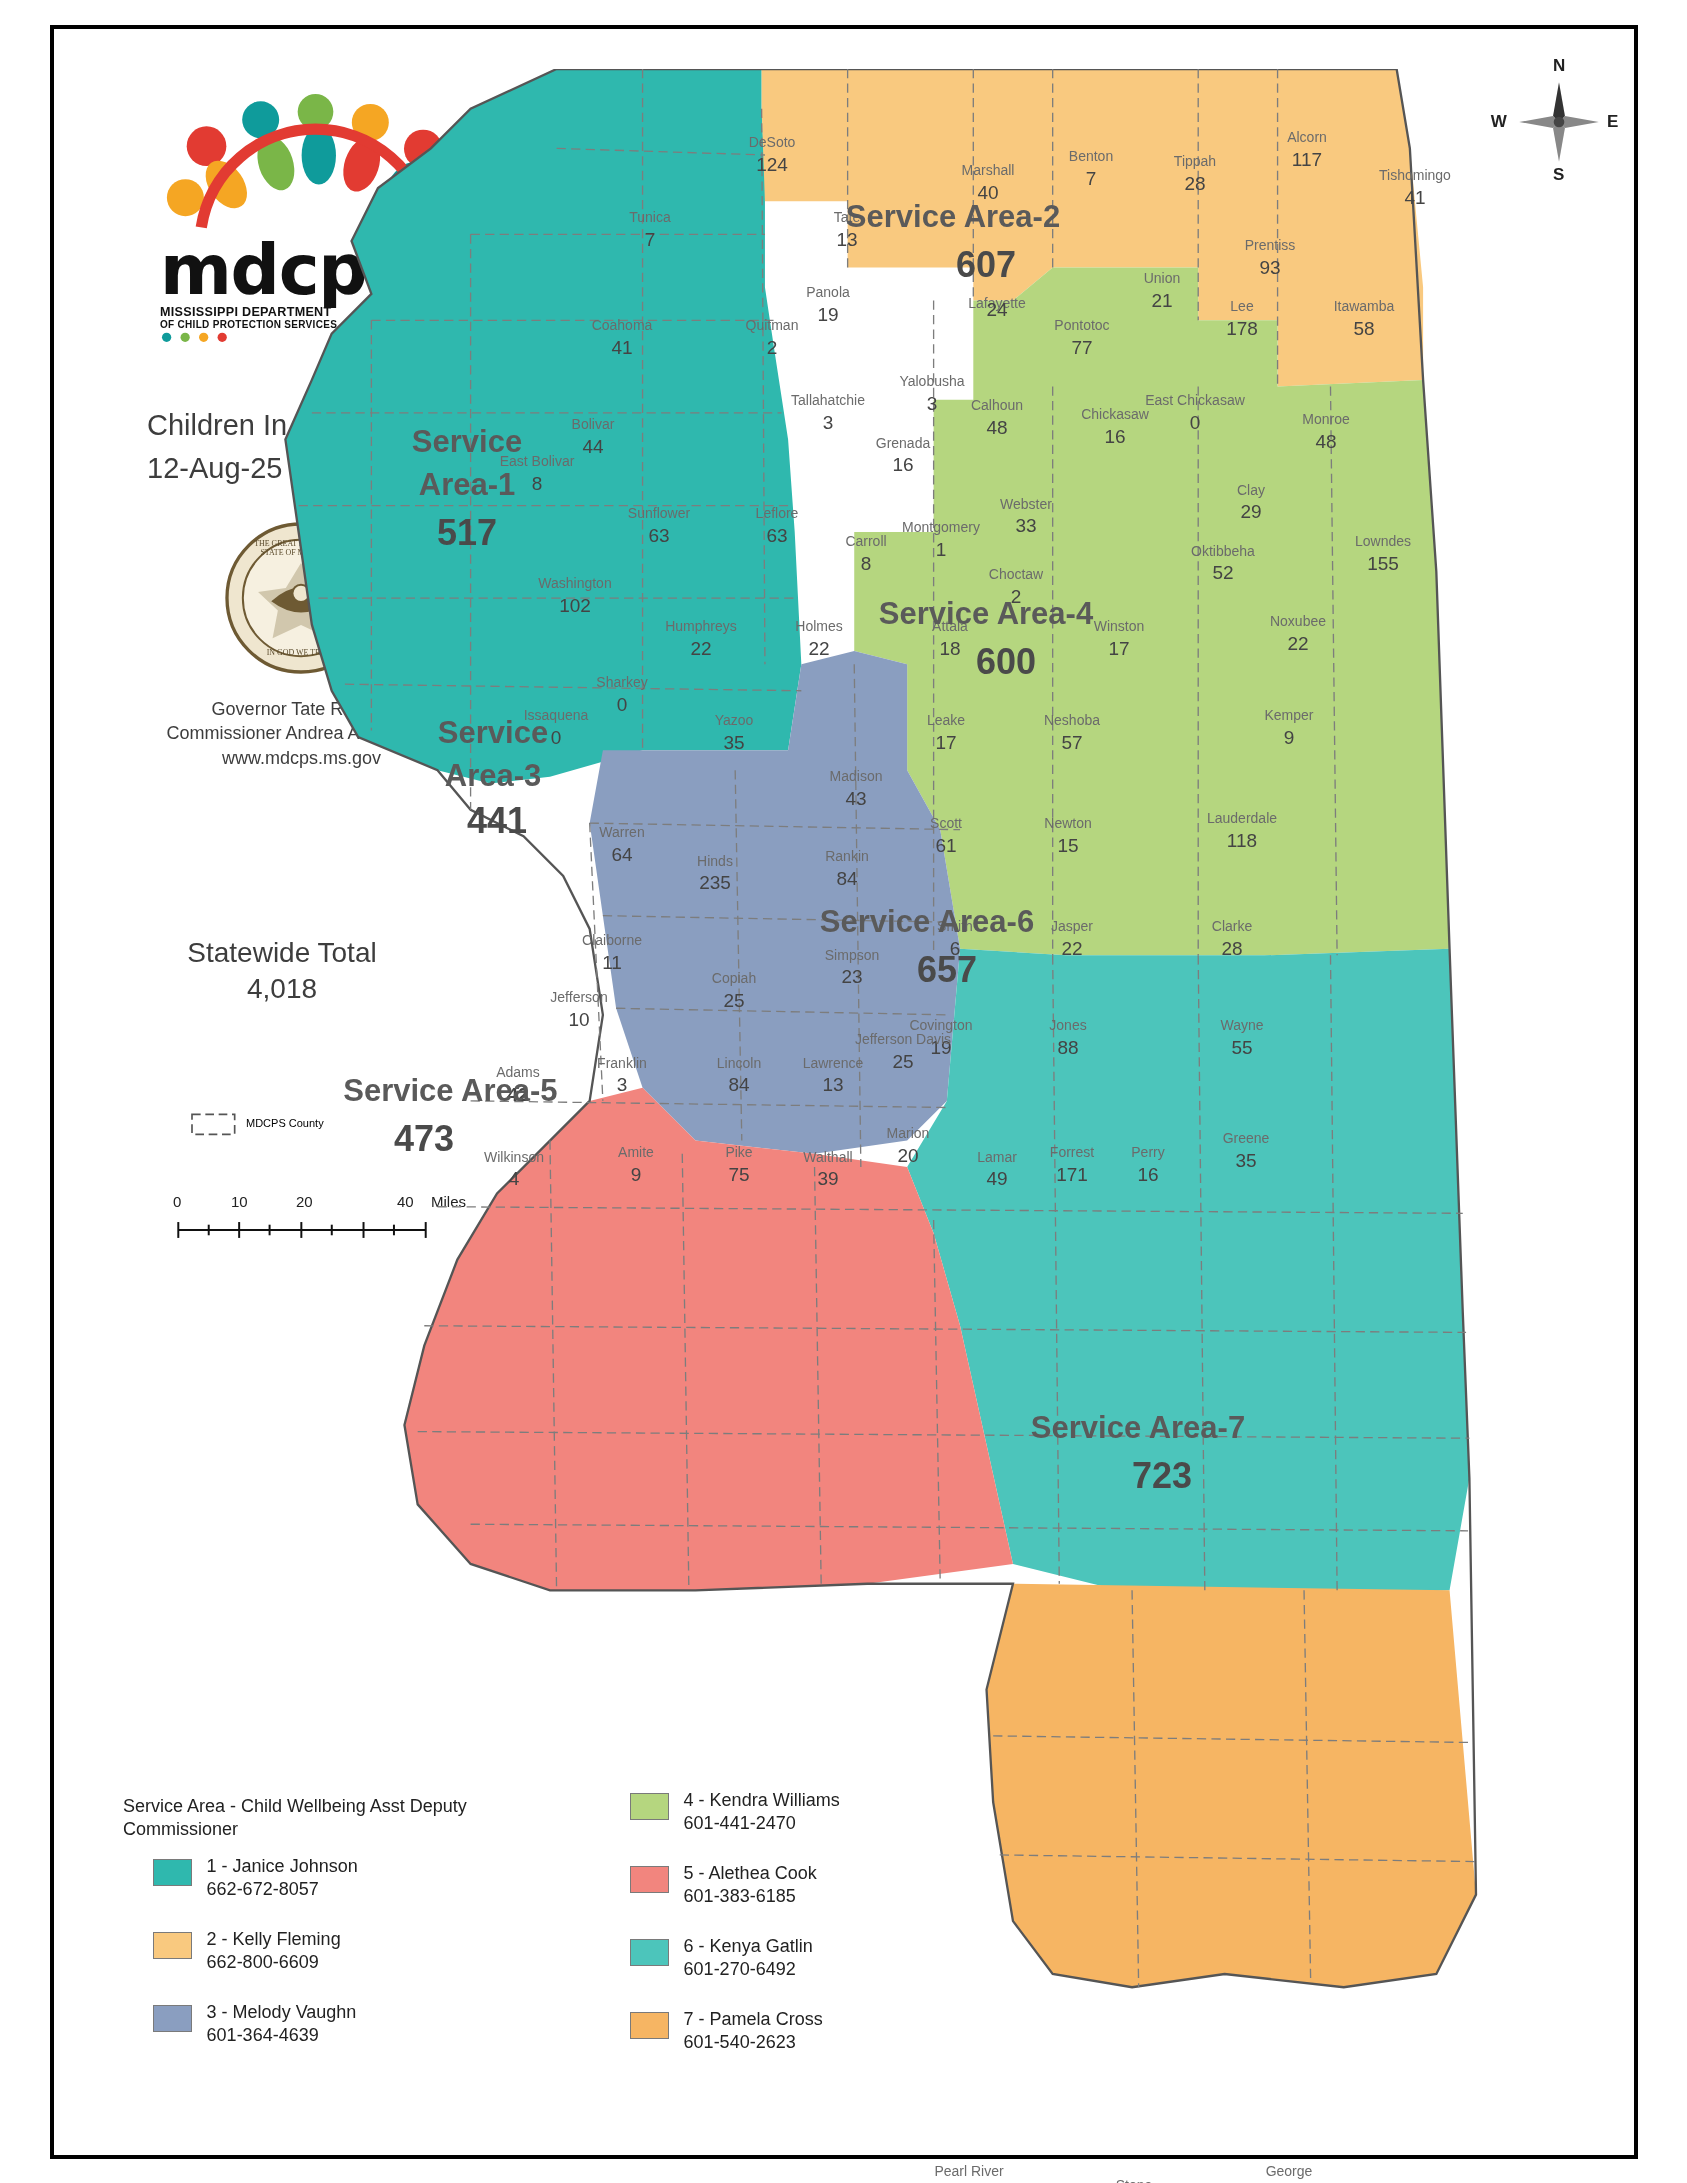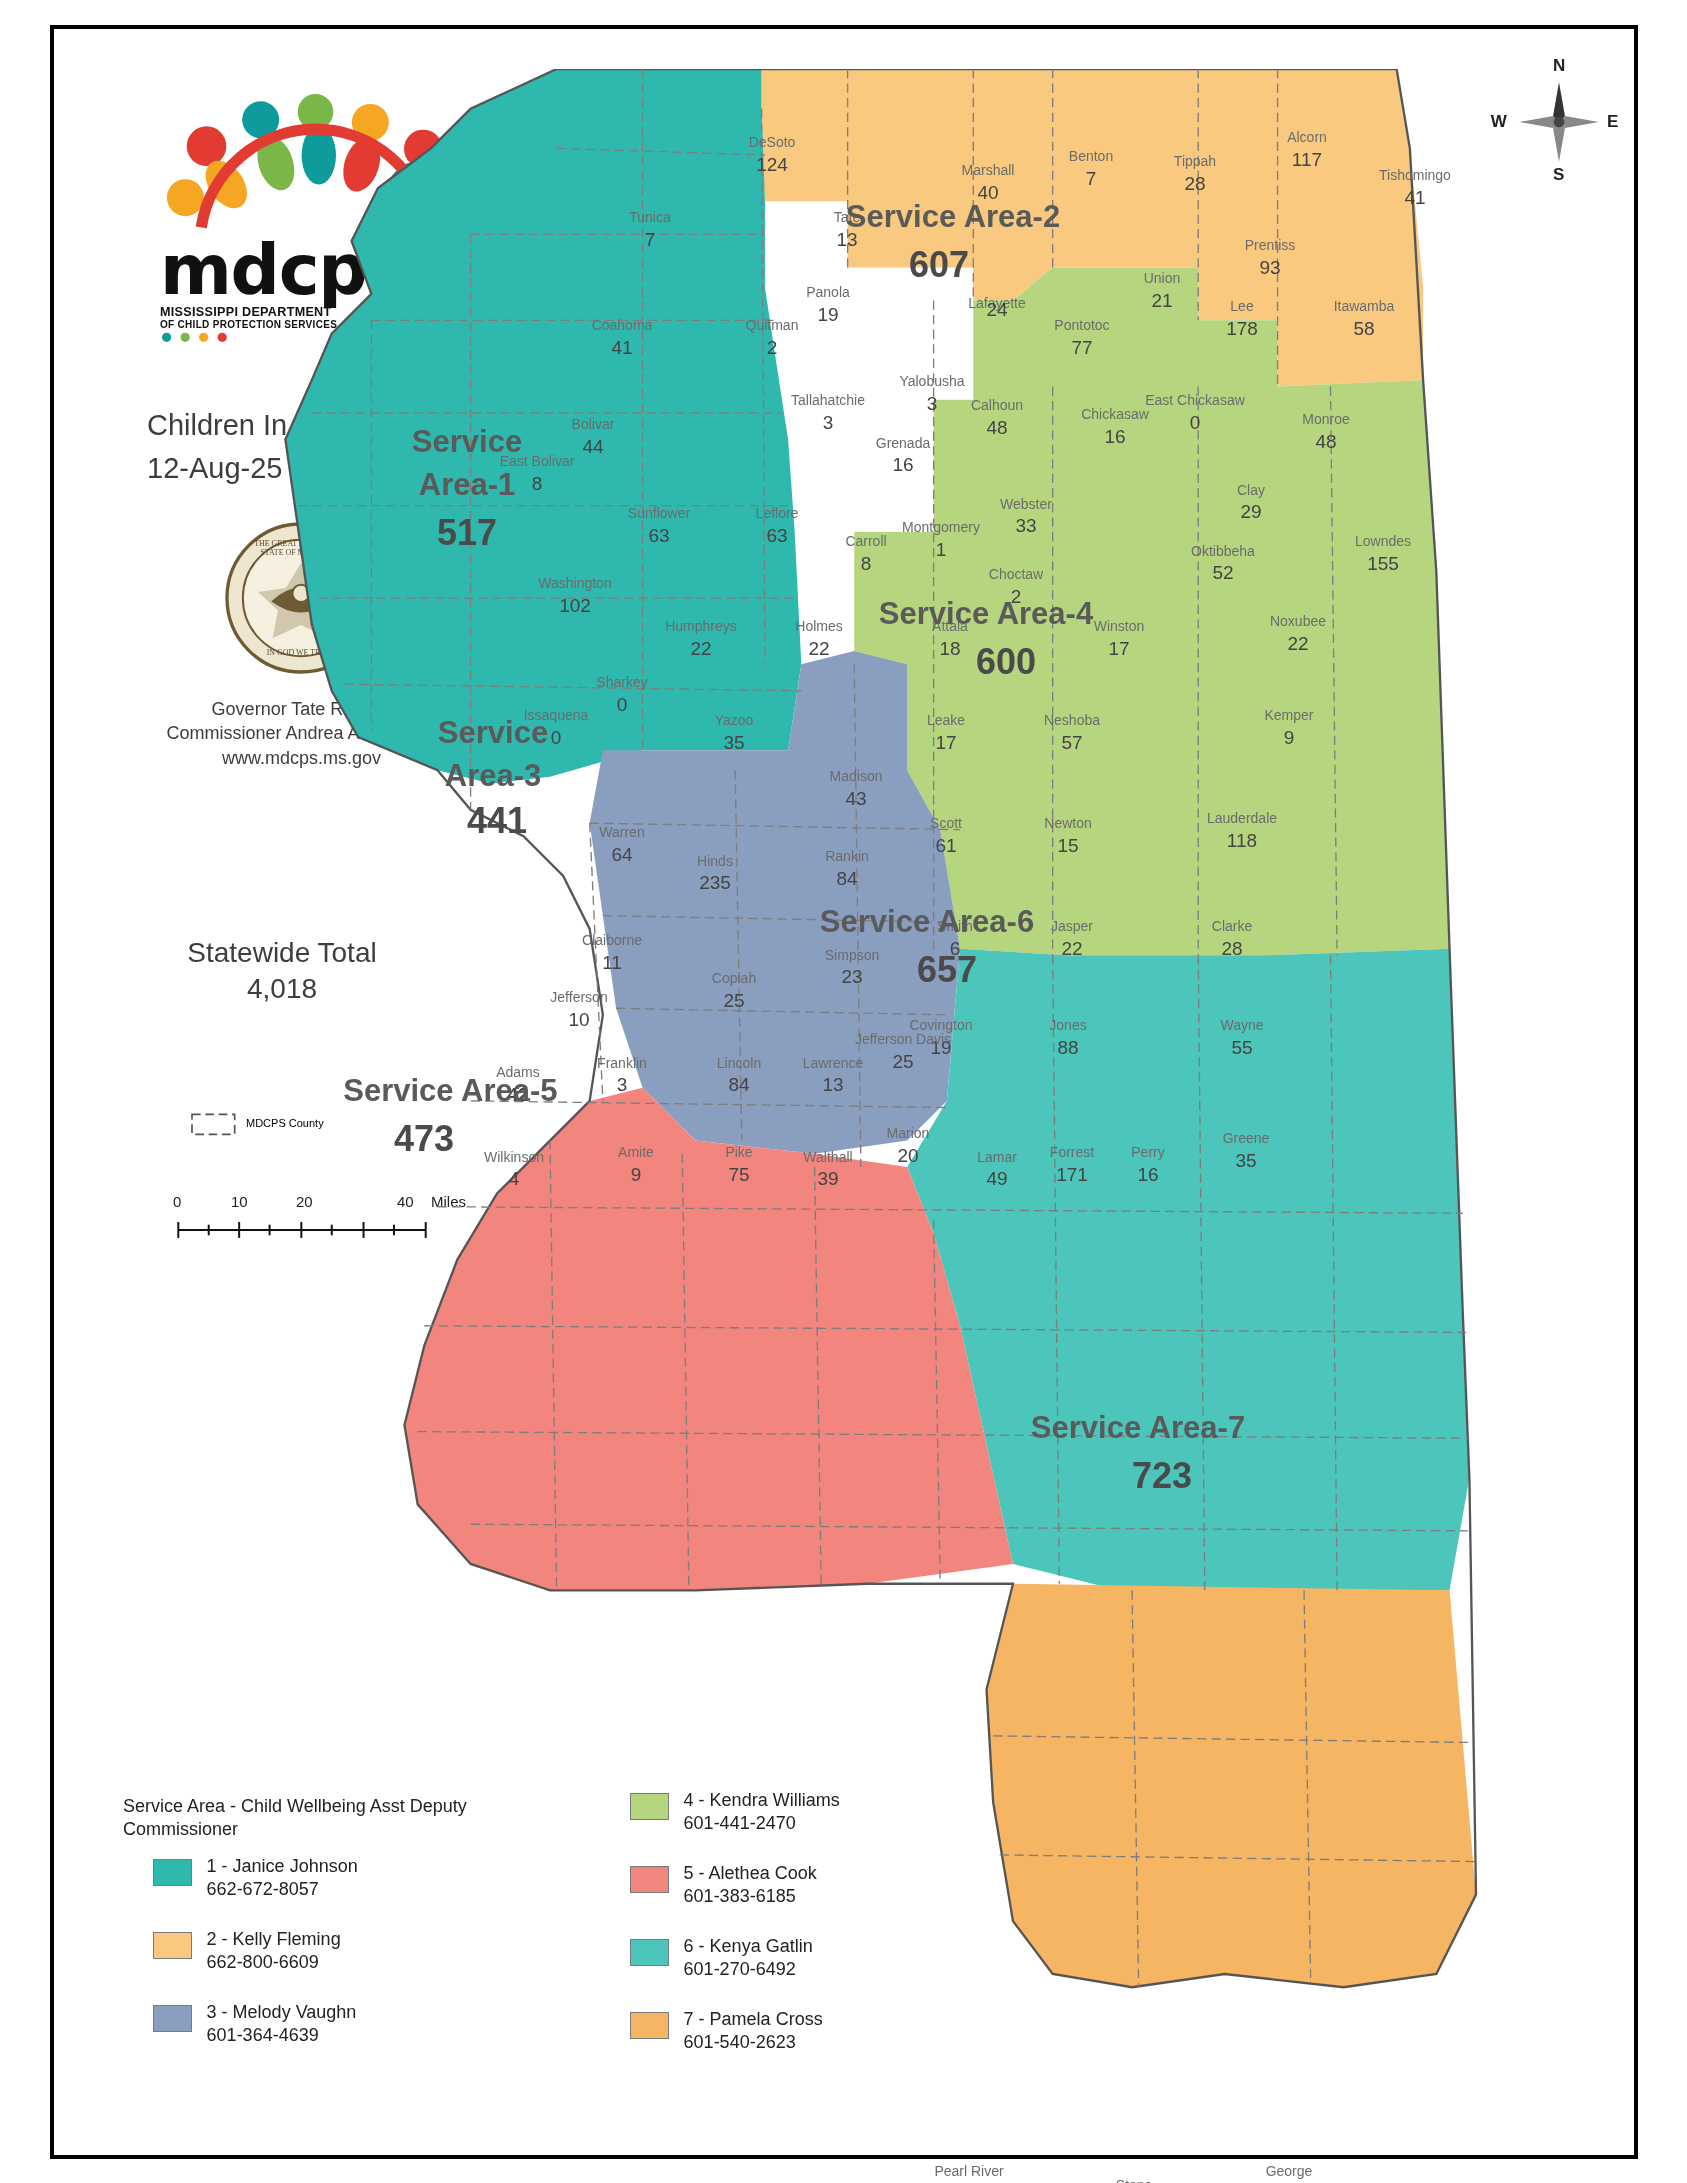--- a/index.html
+++ b/index.html
@@ -381,21 +381,21 @@
           <div class="cnum" style="left: 901px; top: 1081px; width: 146px;">35</div>
           <div class="cname" style="left: 624px; top: 2094px; width: 146px;">Pearl River</div>
           <div class="cnum" style="left: 624px; top: 2114px; width: 146px;">93</div>
           <div class="cname" style="left: 789px; top: 2108px; width: 146px;">Stone</div>
           <div class="cname" style="left: 944px; top: 2094px; width: 146px;">George</div>
           <div class="cnum" style="left: 944px; top: 2114px; width: 146px;">48</div>
         </div>
 
     
     <div class="abs salabel" style="left:509px;top:132px;width:344px;">Service Area-2</div>
-    <div class="abs satotal" style="left:601px;top:175px;width:132px;">607</div>
+    <div class="abs satotal" style="left:648px;top:175px;width:132px;">607</div>
 
     <div class="abs salabel" style="left:86px;top:357px;width:218px;">Service</div>
     <div class="abs salabel" style="left:86px;top:400px;width:218px;">Area-1</div>
     <div class="abs satotal" style="left:129px;top:443px;width:132px;">517</div>
 
     <div class="abs salabel" style="left:529px;top:529px;width:370px;">Service Area-4</div>
     <div class="abs satotal" style="left:668px;top:572px;width:132px;">600</div>
 
     <div class="abs salabel" style="left:112px;top:648px;width:218px;">Service</div>
     <div class="abs salabel" style="left:112px;top:691px;width:218px;">Area-3</div>

